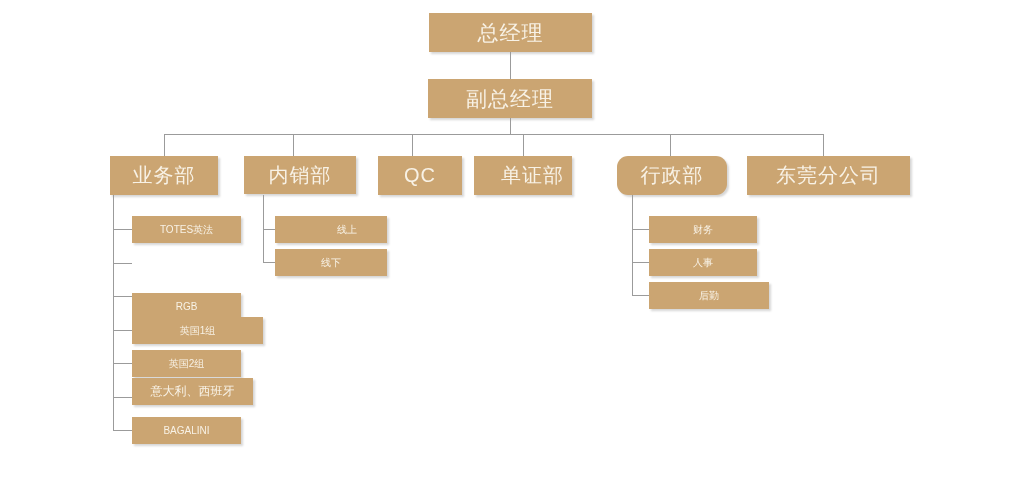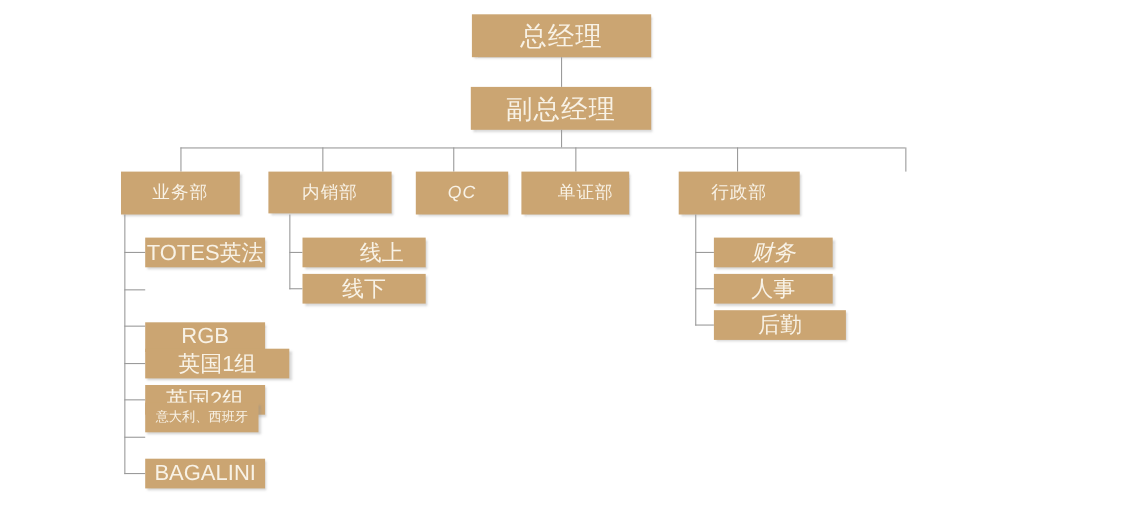--- a/index.html
+++ b/index.html
@@ -19,23 +19,23 @@
     position: absolute;
     background: #CBA572;
     color: #F8F2E6;
     display: flex;
     align-items: center;
     justify-content: center;
     box-shadow: 2px 2px 2px rgba(140,140,140,0.35);
     white-space: nowrap;
     box-sizing: border-box;
   }
-  .lv-top   { font-size: 24px; letter-spacing: 1px; }
-  .lv-dept  { font-size: 16px; letter-spacing: 1px; }
-  .lv-child { font-size: 20px; }
+  .lv-top   { font-size: 21px; letter-spacing: 1px; }
+  .lv-dept  { font-size: 20px; letter-spacing: 1px; }
+  .lv-child { font-size: 10px; }
   .lv-child.small { font-size: 12px; }
   .hline, .vline {
     position: absolute;
     background: #9B9B9B;
   }
   .hline { height: 1px; }
   .vline { width: 1px; }
 </style>
 </head>
 <body>
@@ -54,49 +54,50 @@
 
   <div class="vline" style="left:164px; top:134px; height:22px;"></div>
   <div class="vline" style="left:293px; top:134px; height:22px;"></div>
   <div class="vline" style="left:412px; top:134px; height:22px;"></div>
   <div class="vline" style="left:523px; top:134px; height:22px;"></div>
   <div class="vline" style="left:670px; top:134px; height:22px;"></div>
   <div class="vline" style="left:823px; top:134px; height:22px;"></div>
 
   <div class="node lv-dept" style="left:110px; top:156px; width:108px; height:39px;">业务部</div>
   <div class="node lv-dept" style="left:244px; top:156px; width:112px; height:38px;">内销部</div>
-  <div class="node lv-dept" style="left:378px; top:156px; width:84px; height:39px;font-style:italic;">QC</div>
+  <div class="node lv-dept" style="left:378px; top:156px; width:84px; height:39px;">QC</div>
   <div class="node lv-dept" style="left:474px; top:156px; width:98px; height:39px;padding-left:19px;">单证部</div>
-  <div class="node lv-dept" style="left:617px; top:156px; width:110px; height:39px;">行政部</div>
+  <div class="node lv-dept" style="left:617px; top:156px; width:110px; height:39px;border-radius:11px;">行政部</div>
+  <div class="node lv-dept" style="left:747px; top:156px; width:163px; height:39px;">东莞分公司</div>
 
   <div class="vline" style="left:113px; top:195px; height:236px;"></div>
   <div class="hline" style="left:113px; top:229px; width:19px;"></div>
   <div class="hline" style="left:113px; top:263px; width:19px;"></div>
   <div class="hline" style="left:113px; top:296px; width:19px;"></div>
   <div class="hline" style="left:113px; top:330px; width:19px;"></div>
   <div class="hline" style="left:113px; top:363px; width:19px;"></div>
   <div class="hline" style="left:113px; top:397px; width:19px;"></div>
   <div class="hline" style="left:113px; top:430px; width:19px;"></div>
 
   <div class="node lv-child" style="left:132px; top:216px; width:109px; height:27px;">TOTES英法</div>
   <div class="node lv-child" style="left:132px; top:283px; width:109px; height:27px;margin-top:10px;">RGB</div>
   <div class="node lv-child" style="left:132px; top:317px; width:131px; height:27px;">英国1组</div>
   <div class="node lv-child" style="left:132px; top:350px; width:109px; height:27px;">英国2组</div>
-  <div class="node lv-child small" style="left:132px; top:366px; width:103px; height:27px;font-family:Liberation Serif, serif;">意大利、西班牙</div>
+  <div class="node lv-child small" style="left:132px; top:378px; width:121px; height:27px;font-family:Liberation Serif, serif;">意大利、西班牙</div>
   <div class="node lv-child" style="left:132px; top:417px; width:109px; height:27px;">BAGALINI</div>
 
   <div class="vline" style="left:263px; top:195px; height:68px;"></div>
   <div class="hline" style="left:263px; top:229px; width:12px;"></div>
   <div class="hline" style="left:263px; top:262px; width:12px;"></div>
 
   <div class="node lv-child" style="left:275px; top:216px; width:112px; height:27px;padding-left:32px;">线上</div>
   <div class="node lv-child" style="left:275px; top:249px; width:112px; height:27px;">线下</div>
 
   <div class="vline" style="left:632px; top:195px; height:101px;"></div>
   <div class="hline" style="left:632px; top:229px; width:17px;"></div>
   <div class="hline" style="left:632px; top:262px; width:17px;"></div>
   <div class="hline" style="left:632px; top:295px; width:17px;"></div>
 
-  <div class="node lv-child" style="left:649px; top:216px; width:108px; height:27px;font-style:italic;">财务</div>
+  <div class="node lv-child" style="left:649px; top:216px; width:108px; height:27px;">财务</div>
   <div class="node lv-child" style="left:649px; top:249px; width:108px; height:27px;">人事</div>
   <div class="node lv-child" style="left:649px; top:282px; width:120px; height:27px;">后勤</div>
 
 </div>
 
 </body></html>

